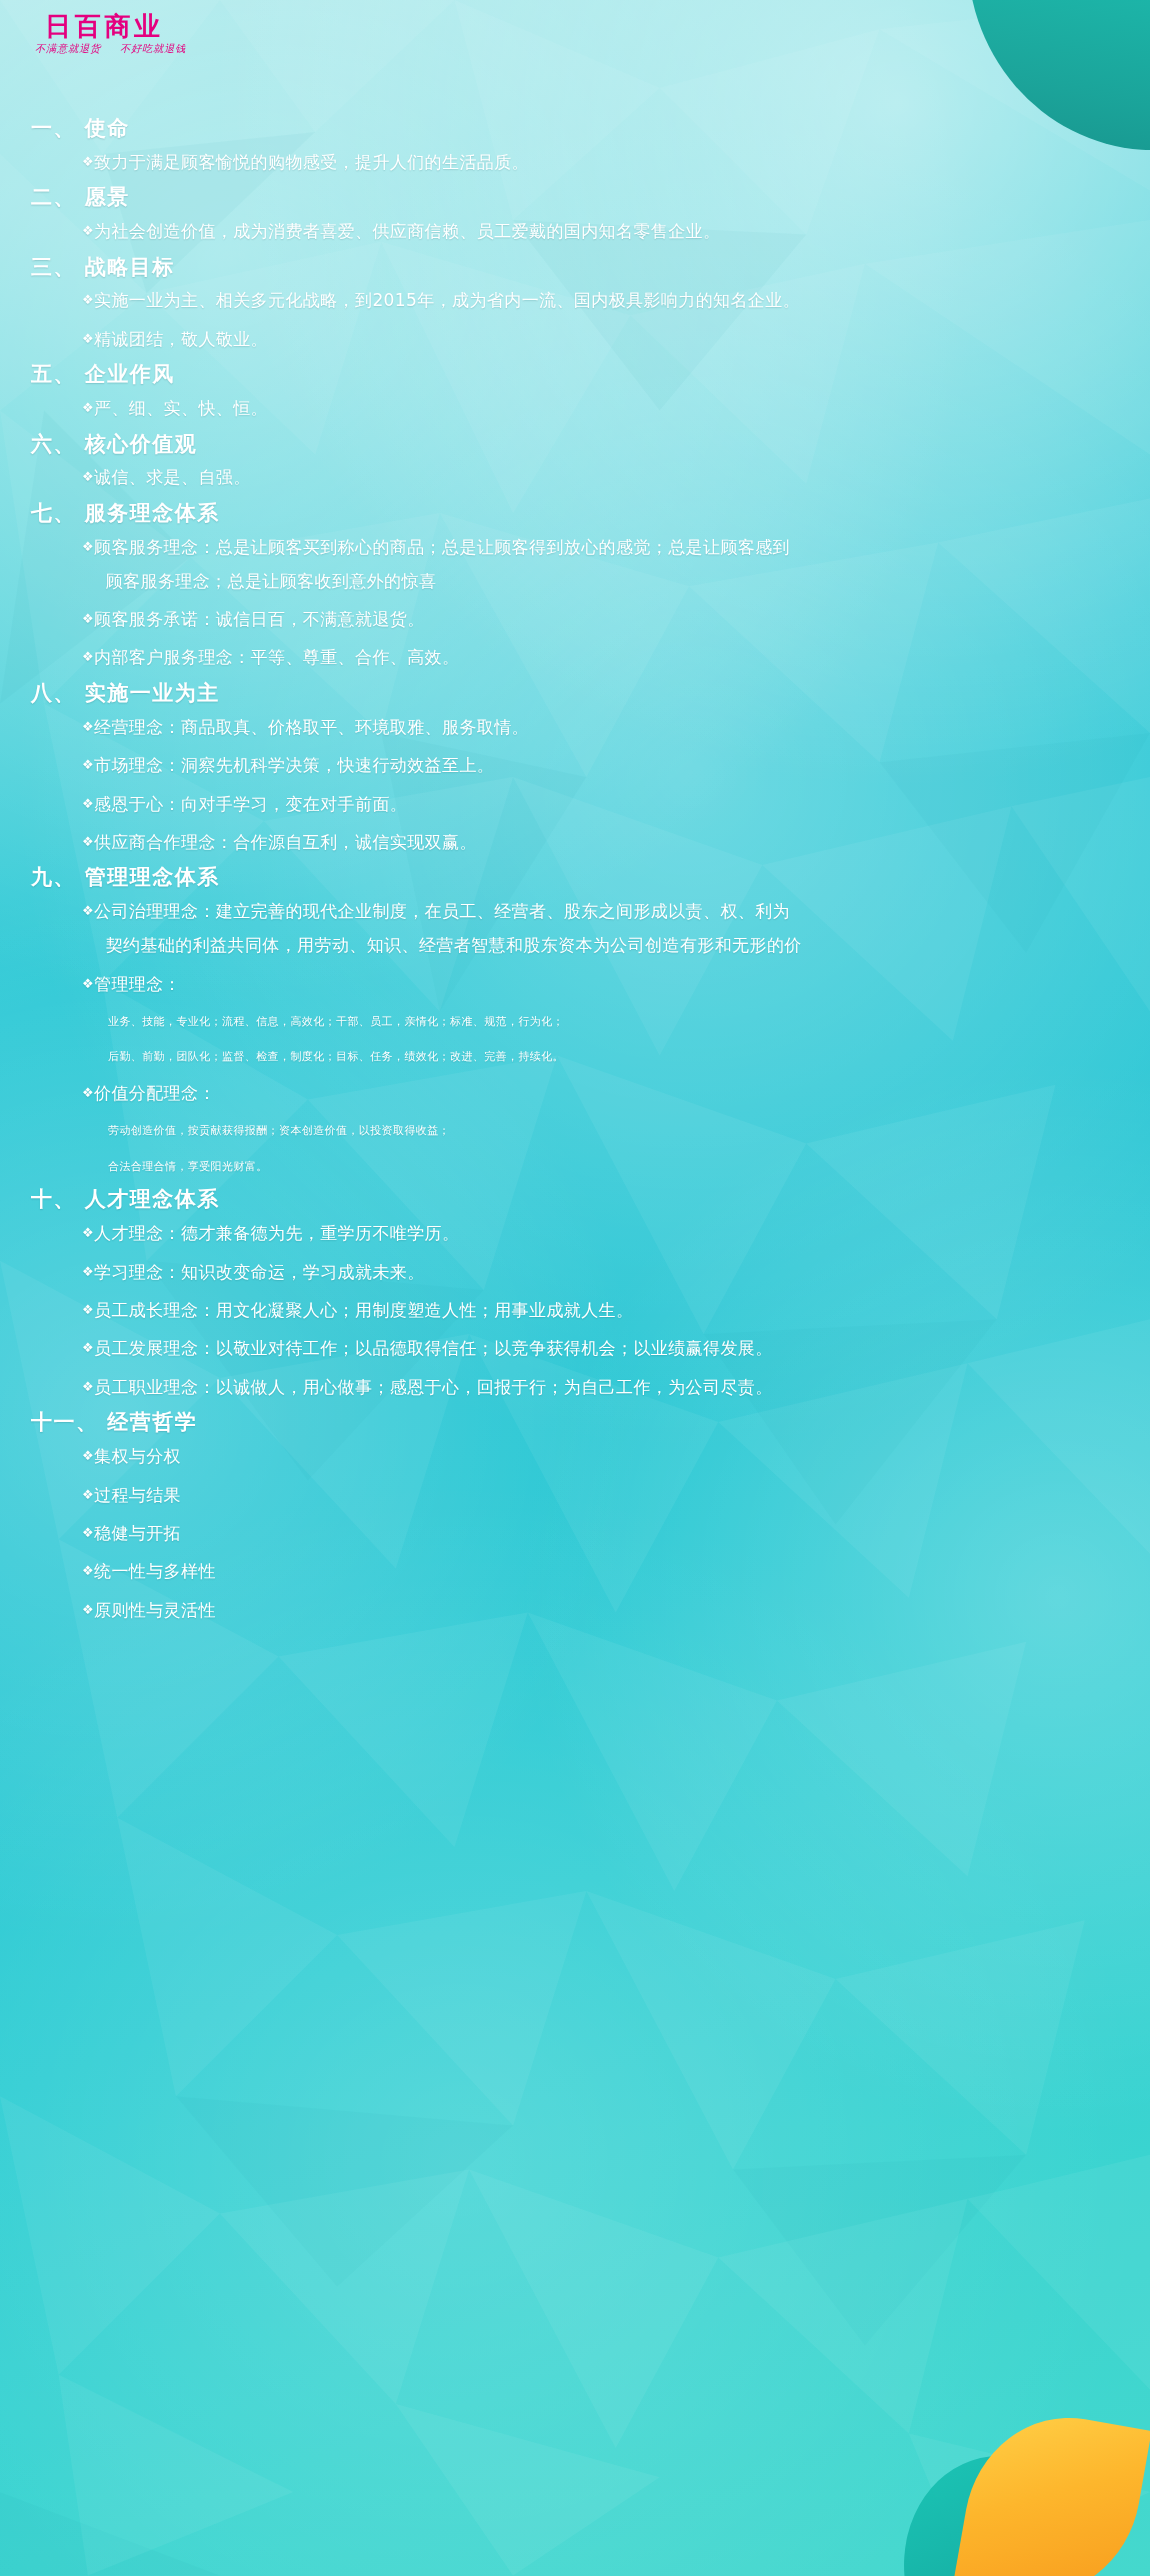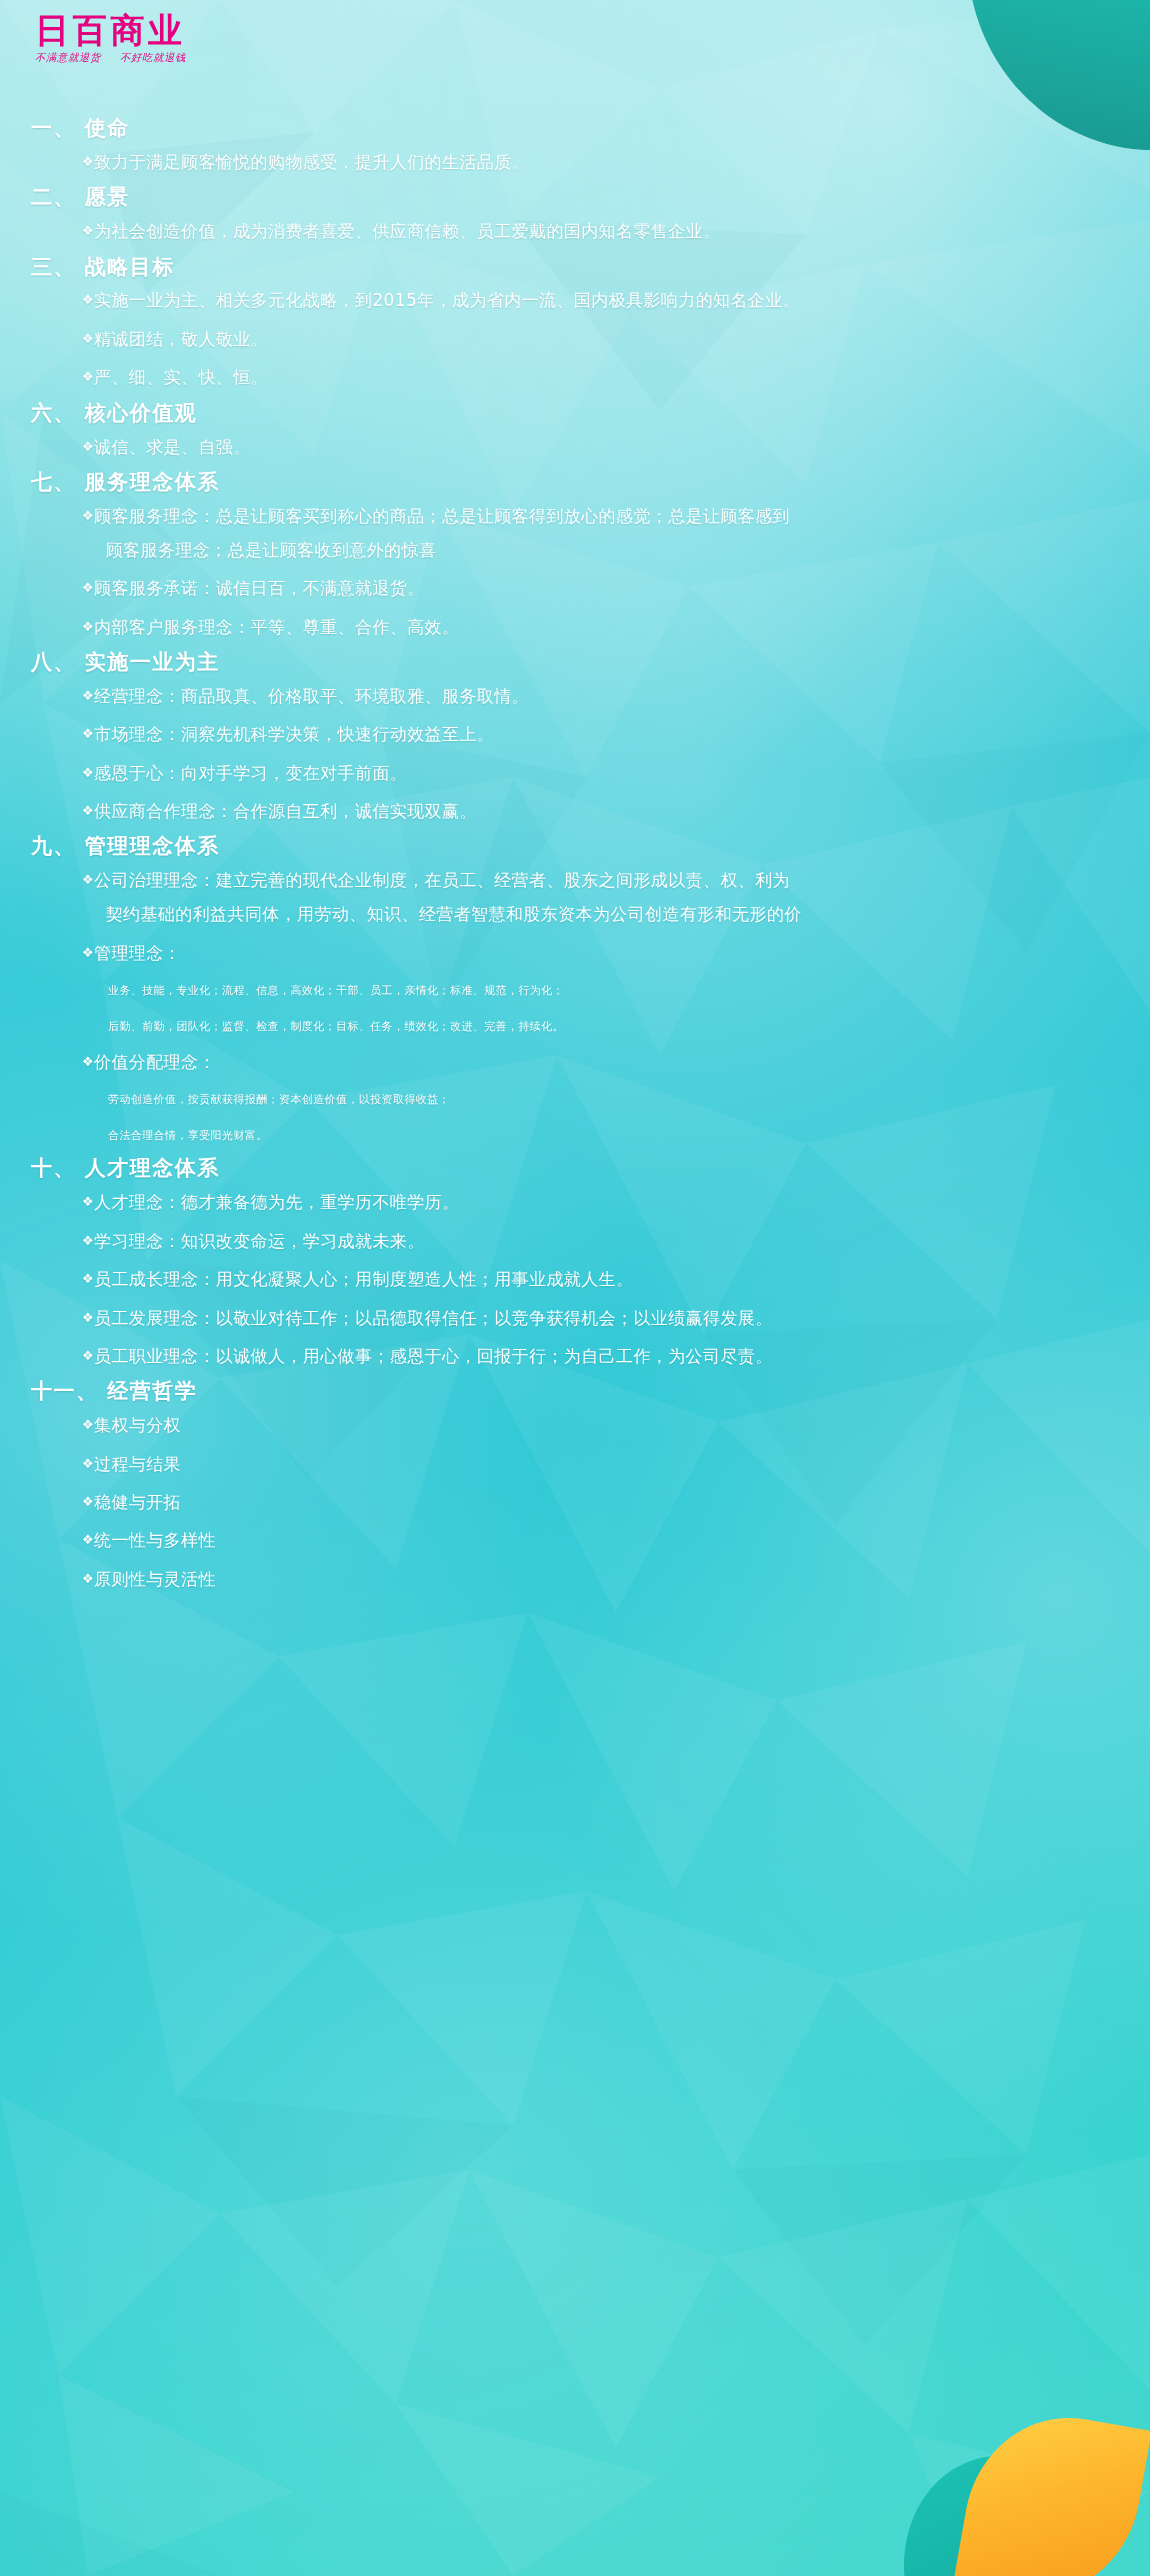--- a/index.html
+++ b/index.html
@@ -72,26 +72,27 @@
   }
 
   
   .logo {
     position: absolute;
     left: 35px;
     top: 13px;
     width: 235px;
   }
   .logo-main {
-    font-size: 34px;
+    font-size: 26px;
     font-weight: bold;
     color: #e4007f;
     letter-spacing: 3.7px;
     line-height: 1.05;
     font-family: "DejaVu Sans", "Liberation Sans", sans-serif;
+    margin-left: 10px;
   }
   .logo-sub {
     margin-top: 2.2px;
     font-size: 10.3px;
     color: #e4007f;
     letter-spacing: 0.7px;
     font-family: "DejaVu Sans", "Liberation Sans", sans-serif;
     font-style: italic;
   }
   .logo-sub span { margin-right: 19px; }
@@ -253,20 +254,21 @@
         <ul class="items">
           <li class="item"><span class="bullet">❖</span><span>实施一业为主、相关多元化战略，到2015年，成为省内一流、国内极具影响力的知名企业。</span></li>
         </ul>
       </div>
       <div class="section s4">
         <ul class="items">
           <li class="item"><span class="bullet">❖</span><span>精诚团结，敬人敬业。</span></li>
         </ul>
       </div>
       <div class="section s5">
+        <div class="sec-title">五、 企业作风</div>
         <ul class="items">
           <li class="item"><span class="bullet">❖</span><span>严、细、实、快、恒。</span></li>
         </ul>
       </div>
       <div class="section s6">
         <div class="sec-title">六、 核心价值观</div>
         <ul class="items">
           <li class="item"><span class="bullet">❖</span><span>诚信、求是、自强。</span></li>
         </ul>
       </div>

